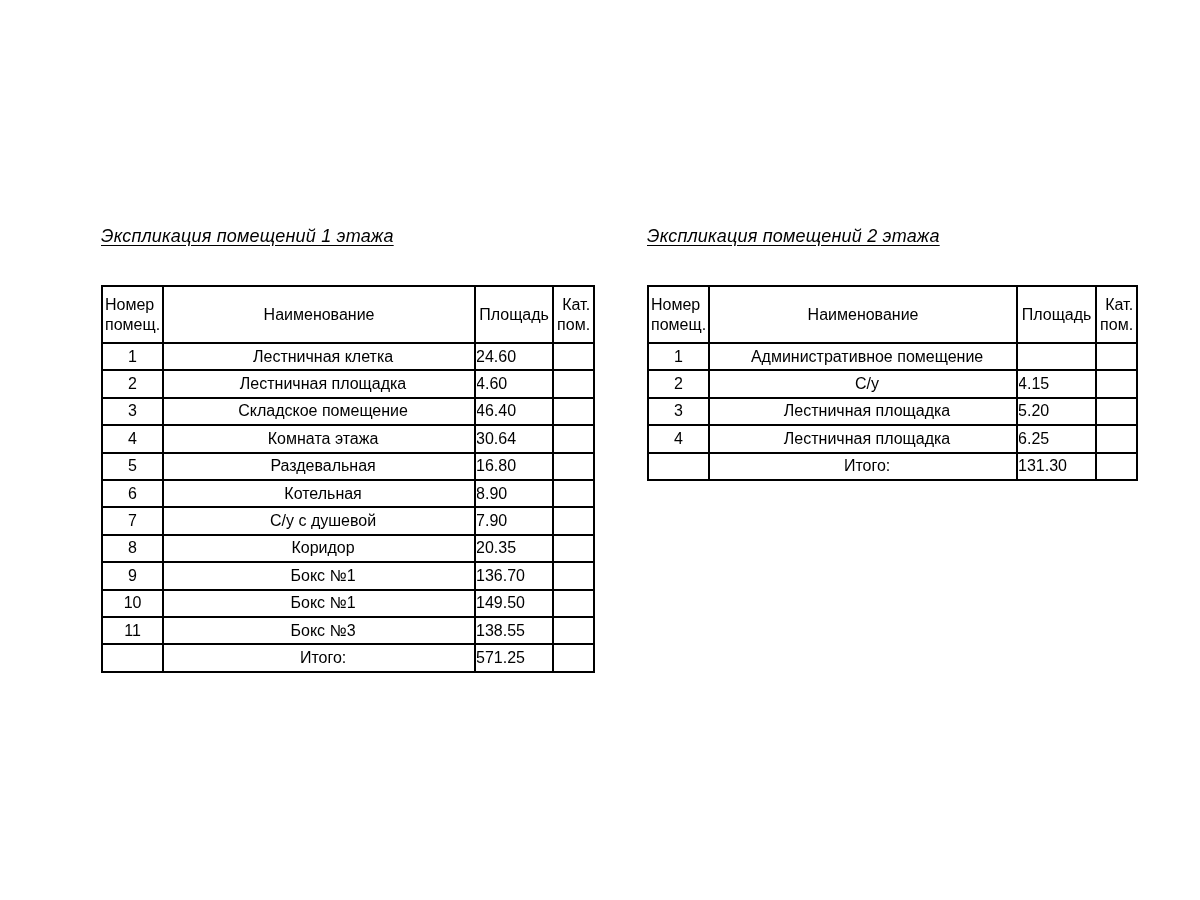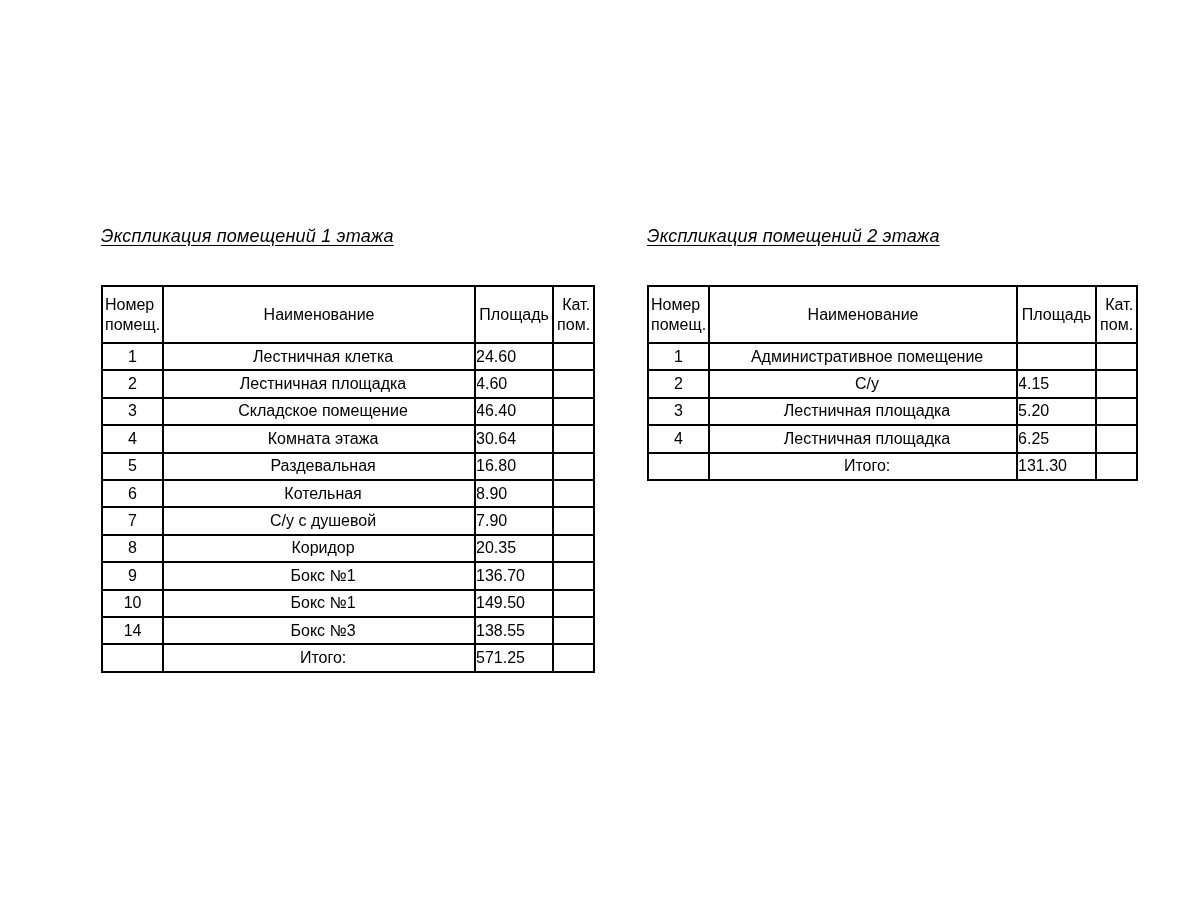--- a/index.html
+++ b/index.html
@@ -125,21 +125,21 @@
         <td class="c-area">136.70</td>
         <td class="c-cat"></td>
       </tr>
       <tr>
         <td class="c-num">10</td>
         <td class="c-name">Бокс №1</td>
         <td class="c-area">149.50</td>
         <td class="c-cat"></td>
       </tr>
       <tr>
-        <td class="c-num">14</td>
+        <td class="c-num">11</td>
         <td class="c-name">Бокс №3</td>
         <td class="c-area">138.55</td>
         <td class="c-cat"></td>
       </tr>
       <tr>
         <td class="c-num"></td>
         <td class="c-name total-label">Итого:</td>
         <td class="c-area">571.25</td>
         <td class="c-cat"></td>
       </tr>

